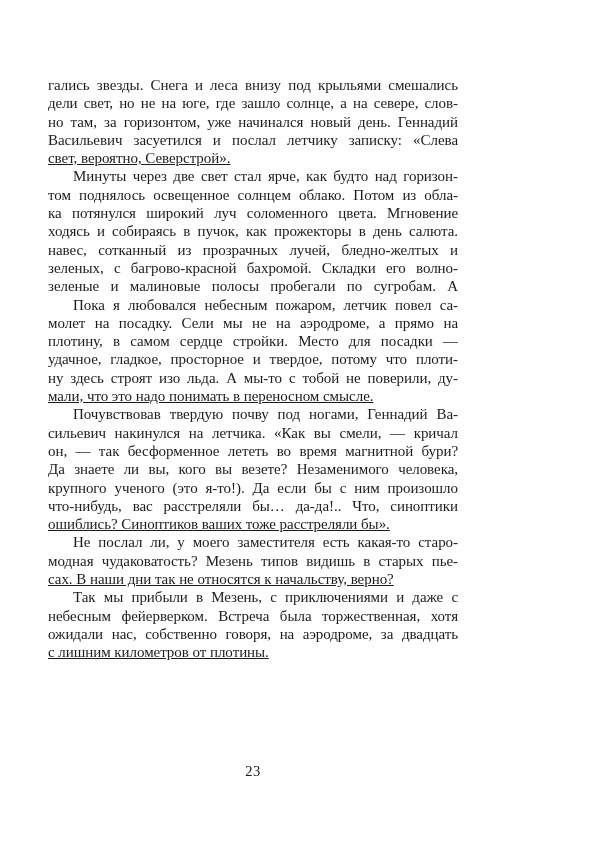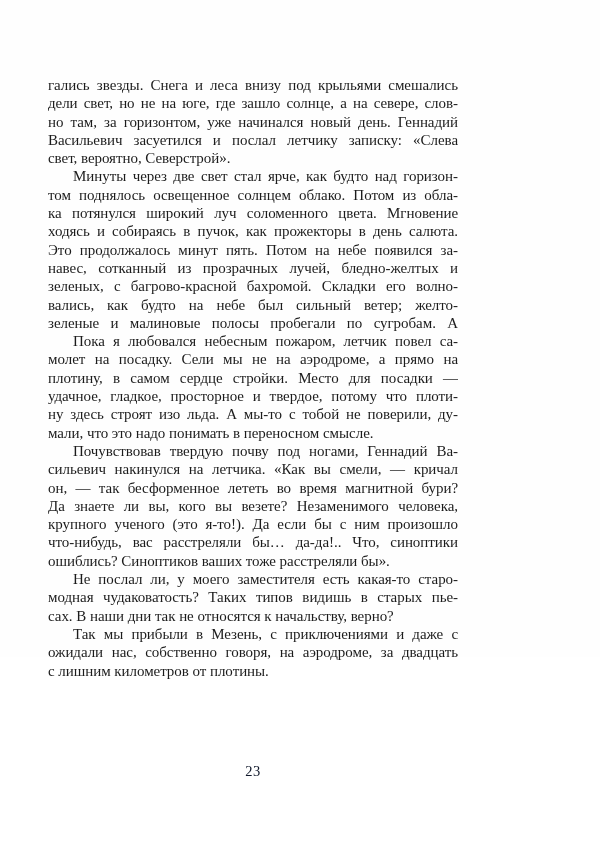--- a/index.html
+++ b/index.html
@@ -38,20 +38,21 @@
   .line {
     height: 18.3px;
     overflow: hidden;
     text-align: justify;
     text-align-last: justify;
     white-space: normal;
   }
   .line.last {
     text-align: center;
     text-align-last: left;
+    text-decoration: underline;
   }
   .line.indented {
     text-indent: 25px;
   }
   .page-number {
     position: absolute;
     left: 48px;
     top: 763px;
     width: 410px;
     text-align: center;
@@ -70,24 +71,22 @@
         <div class="line">дели свет, но не на юге, где зашло солнце, а на севере, слов-</div>
         <div class="line">но там, за горизонтом, уже начинался новый день. Геннадий</div>
         <div class="line">Васильевич засуетился и послал летчику записку: «Слева</div>
         <div class="line last">свет, вероятно, Северстрой».</div>
       </div>
       <div class="paragraph">
         <div class="line indented">Минуты через две свет стал ярче, как будто над горизон-</div>
         <div class="line">том поднялось освещенное солнцем облако. Потом из обла-</div>
         <div class="line">ка потянулся широкий луч соломенного цвета. Мгновение</div>
         <div class="line">ходясь и собираясь в пучок, как прожекторы в день салюта.</div>
-        <div class="line">Это продолжалось минут пять. Потом на небе появился за-</div>
         <div class="line">навес, сотканный из прозрачных лучей, бледно-желтых и</div>
         <div class="line">зеленых, с багрово-красной бахромой. Складки его волно-</div>
-        <div class="line">вались, как будто на небе был сильный ветер; желто-</div>
         <div class="line">зеленые и малиновые полосы пробегали по сугробам. А</div>
       </div>
       <div class="paragraph">
         <div class="line indented">Пока я любовался небесным пожаром, летчик повел са-</div>
         <div class="line">молет на посадку. Сели мы не на аэродроме, а прямо на</div>
         <div class="line">плотину, в самом сердце стройки. Место для посадки —</div>
         <div class="line">удачное, гладкое, просторное и твердое, потому что плоти-</div>
         <div class="line">ну здесь строят изо льда. А мы-то с тобой не поверили, ду-</div>
         <div class="line last">мали, что это надо понимать в переносном смысле.</div>
       </div>
@@ -95,23 +94,24 @@
         <div class="line indented">Почувствовав твердую почву под ногами, Геннадий Ва-</div>
         <div class="line">сильевич накинулся на летчика. «Как вы смели, — кричал</div>
         <div class="line">он, — так бесформенное лететь во время магнитной бури?</div>
         <div class="line">Да знаете ли вы, кого вы везете? Незаменимого человека,</div>
         <div class="line">крупного ученого (это я-то!). Да если бы с ним произошло</div>
         <div class="line">что-нибудь, вас расстреляли бы… да-да!.. Что, синоптики</div>
         <div class="line last">ошиблись? Синоптиков ваших тоже расстреляли бы».</div>
       </div>
       <div class="paragraph">
         <div class="line indented">Не послал ли, у моего заместителя есть какая-то старо-</div>
-        <div class="line">модная чудаковатость? Таких типов видишь в старых пье-</div>
+        <div class="line">модная чудаковатость? Мезень типов видишь в старых пье-</div>
         <div class="line last">сах. В наши дни так не относятся к начальству, верно?</div>
       </div>
       <div class="paragraph">
         <div class="line indented">Так мы прибыли в Мезень, с приключениями и даже с</div>
+        <div class="line">небесным фейерверком. Встреча была торжественная, хотя</div>
         <div class="line">ожидали нас, собственно говоря, на аэродроме, за двадцать</div>
         <div class="line last">с лишним километров от плотины.</div>
       </div>
     </div>
   <div class="page-number">23</div>
 </div>
 
 </body></html>

